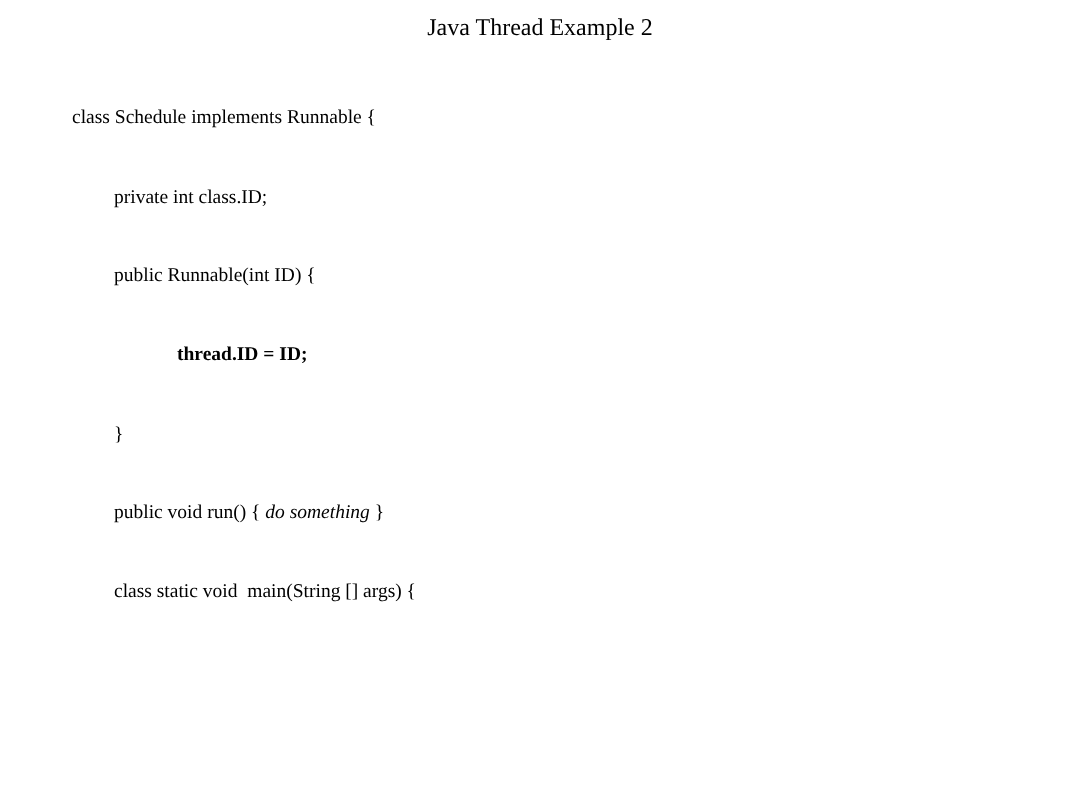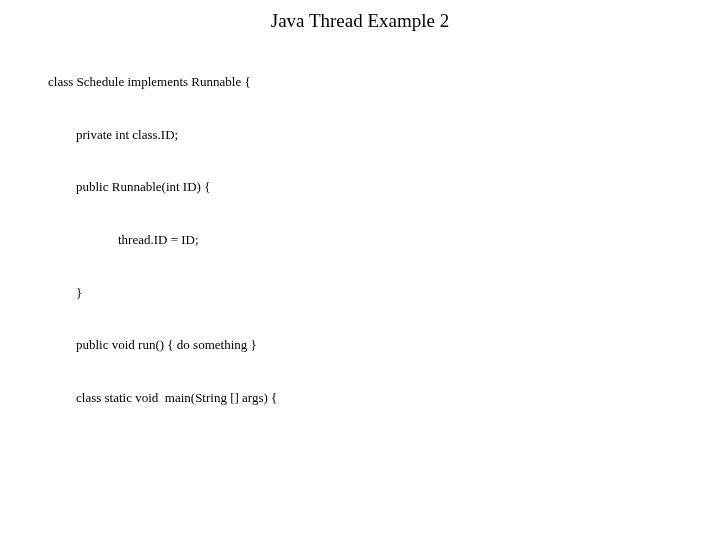--- a/index.html
+++ b/index.html
@@ -1,23 +1,23 @@
 <!DOCTYPE html>
 <html><head>
   <meta charset="utf-8">
   <style>
     * { margin: 0; padding: 0; box-sizing: border-box; }
     html, body { width: 720px; height: 540px; background: #fff; font-family: "Times New Roman", Times, serif; color: #000; }
     .page { padding: 10px 48px 0 48px; }
-    .title { font-size: 19px; text-align: center; margin-bottom: 6px; }
+    .title { font-size: 16px; text-align: center; margin-bottom: 6px; }
     .code { font-size: 13px; line-height: 1.35; white-space: pre; }
     .ind0 { padding-left: 0; }
     .ind1 { padding-left: 28px; }
-    .ind2 { padding-left: 70px; }
-    .it { }
+    .ind2 { padding-left: 70px; font-weight: bold; }
+    .it { font-style: italic; }
   </style>
 </head>
 <body>
 
 <div class="page">
   <div class="title">Java Thread Example 2</div>
 
   <div class="code">
     <div class="ind0">class Schedule implements Runnable {</div>
     <div class="ind1">private int class.ID;</div>

